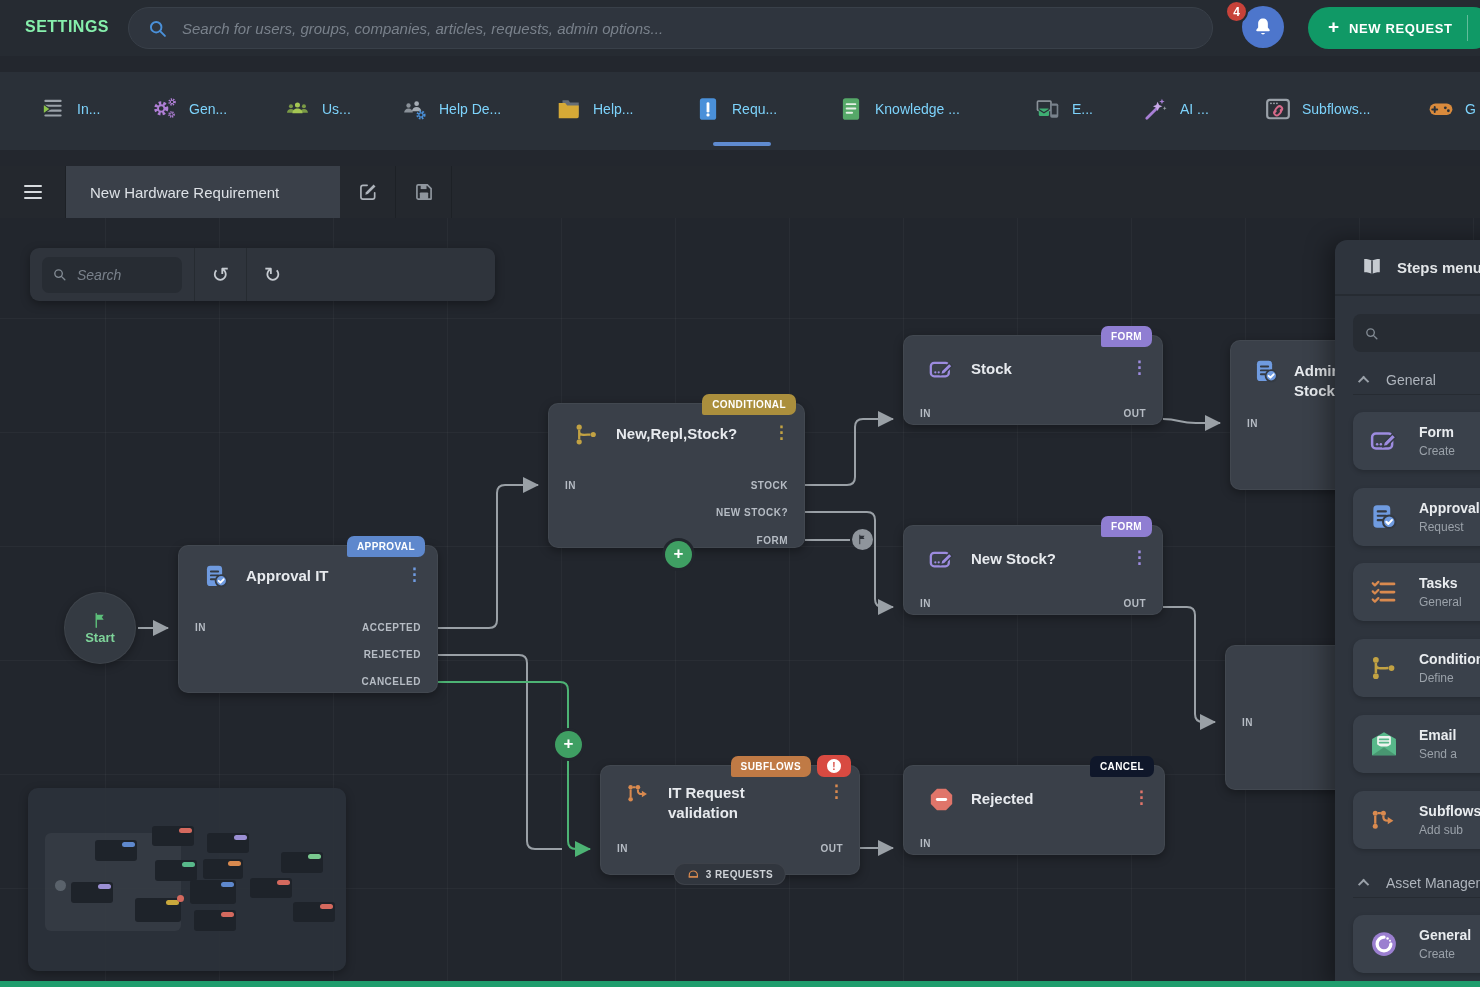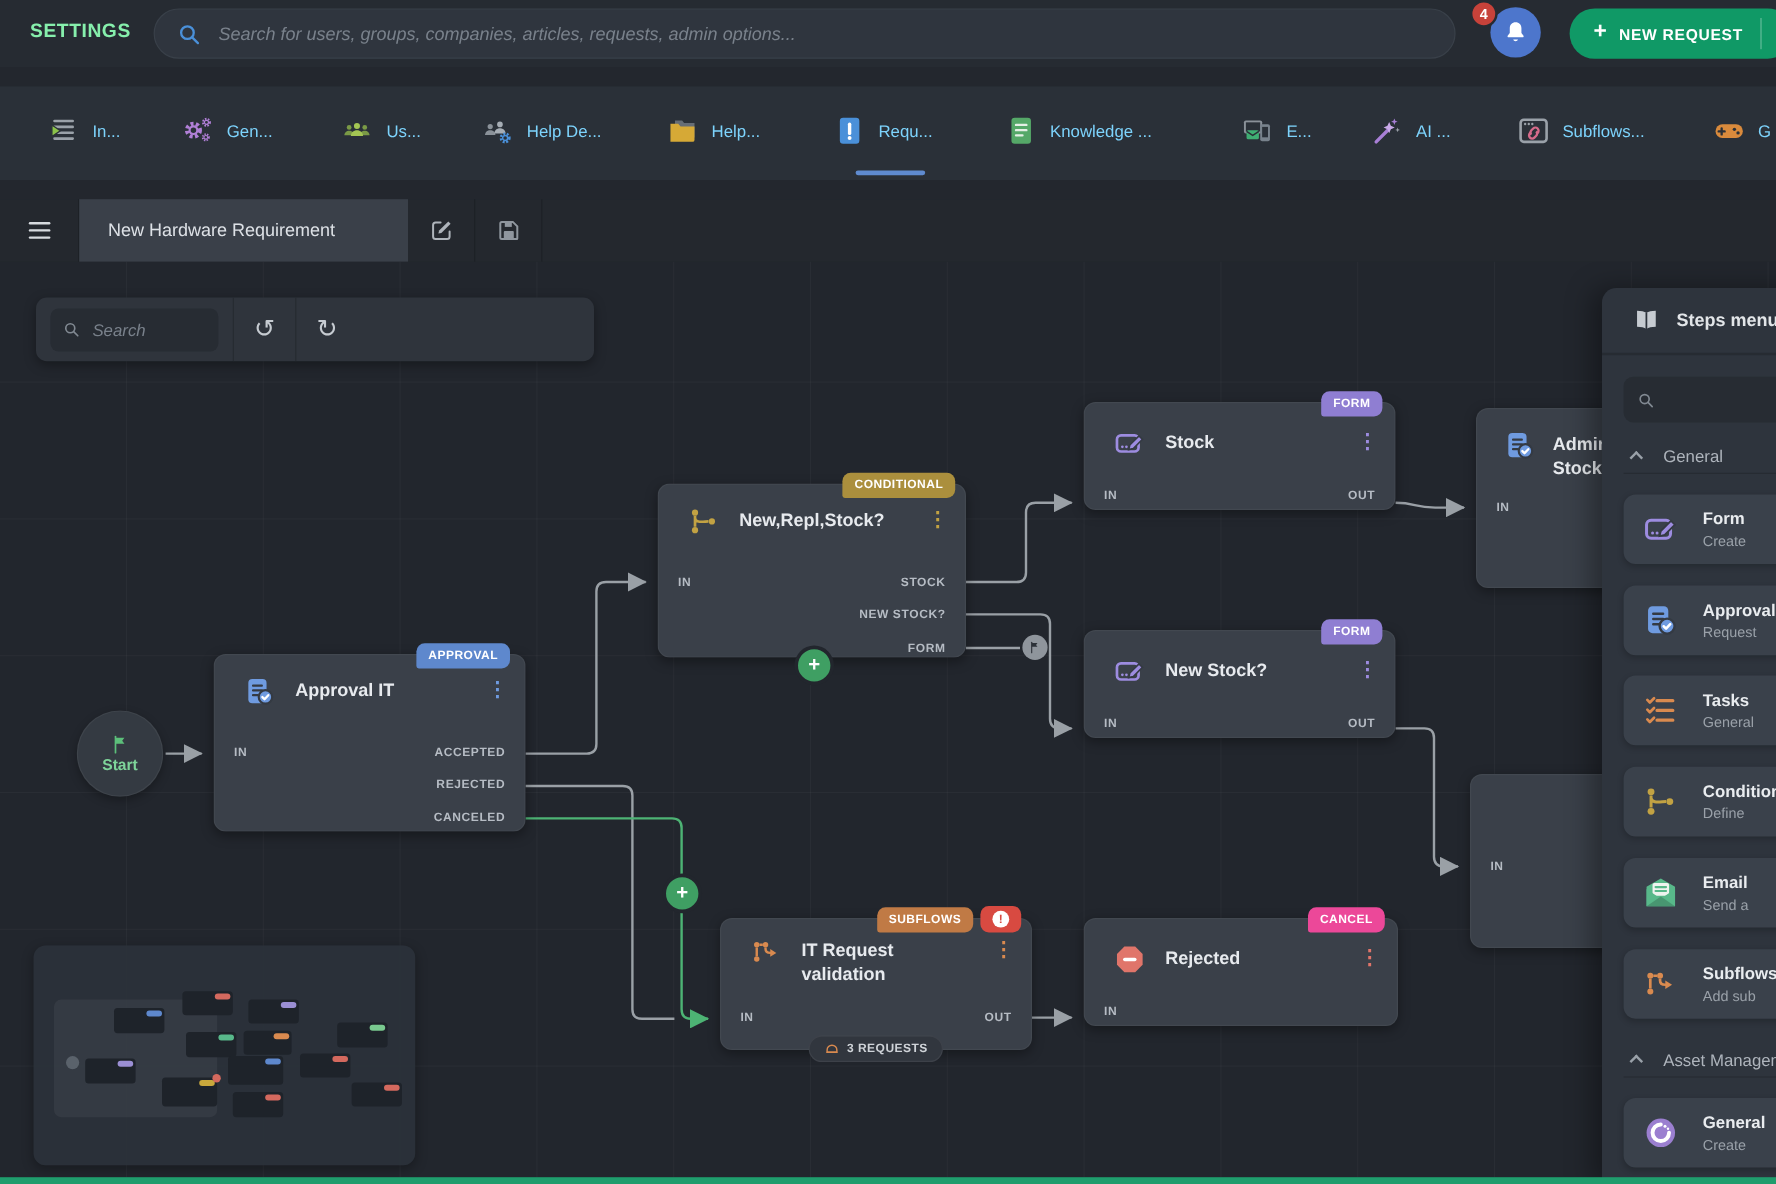--- a/index.html
+++ b/index.html
@@ -495,21 +495,21 @@
   <span class="pout" style="top:77px">OUT</span>
   <div class="reqchip">
     <svg>
         <use href="#s-inbox"></use>
       </svg>
     <span>3 REQUESTS</span>
   </div>
 </div>
 
 <div class="node" style="left:903px;top:765px;width:262px;height:90px">
-  <span class="nbadge" style="background:#ec4899;right:10px">CANCEL</span>
+  <span class="nbadge" style="background:#0f172a;right:10px">CANCEL</span>
   <div class="nhead" style="padding-top:19px">
     <svg class="nicon" style="color:#e0756a">
         <use href="#s-octminus"></use>
       </svg>
     <span class="ntitle">Rejected</span>
     <span class="kebab" style="color:#e0756a">⋮</span>
   </div>
   <span class="pin" style="top:72px">IN</span>
 </div>
 

